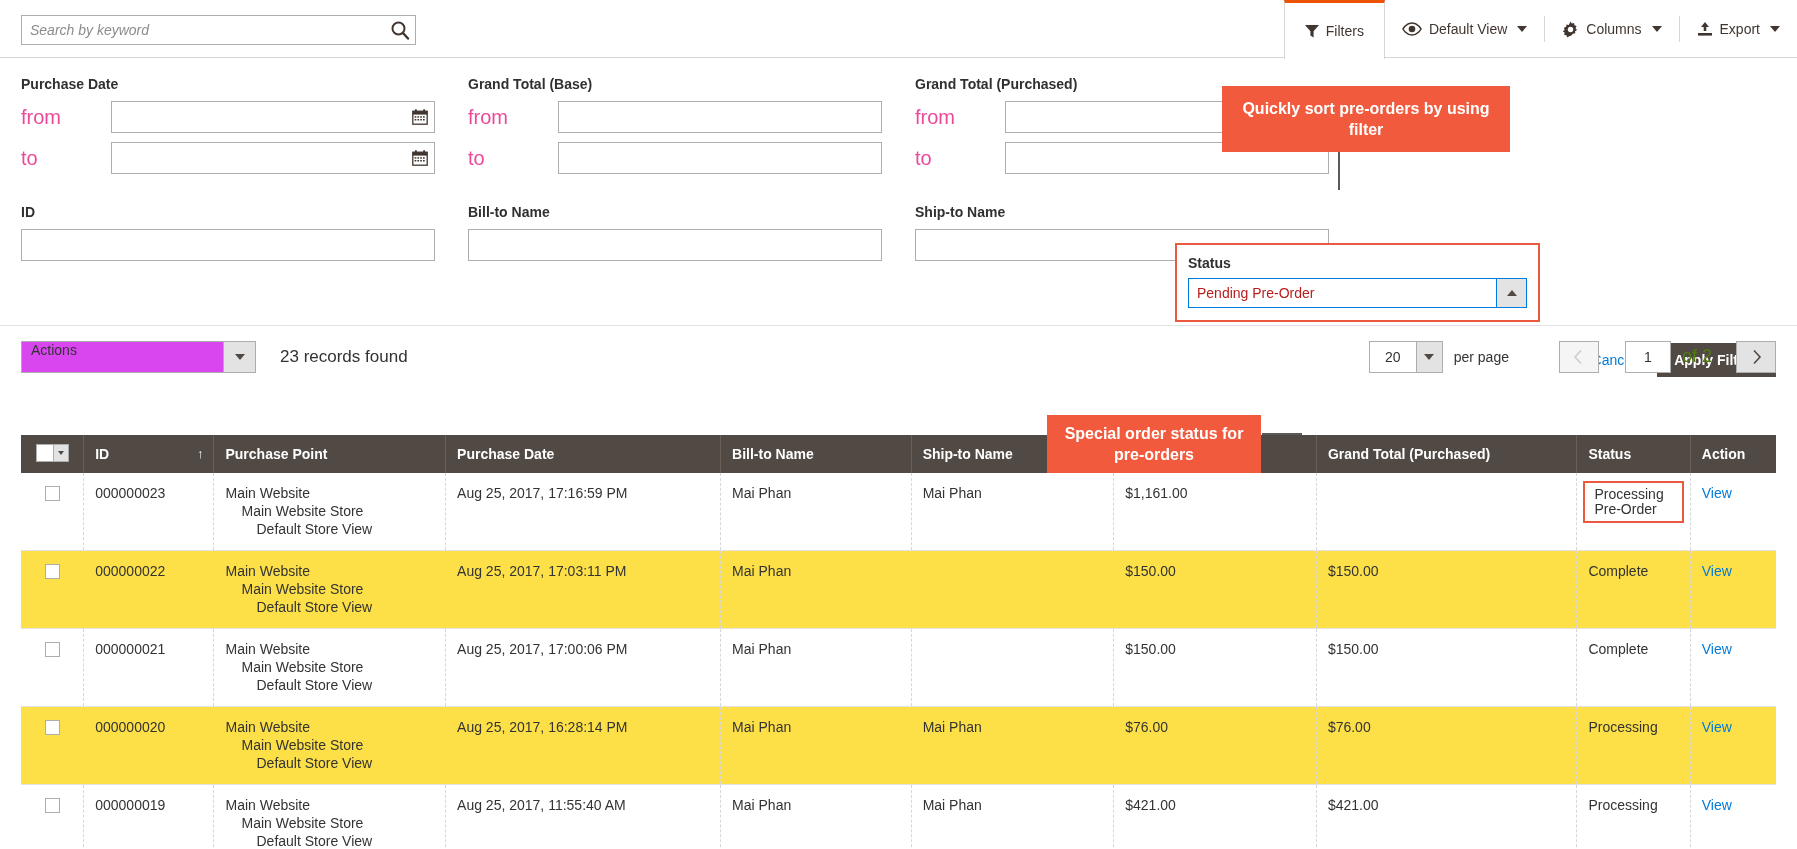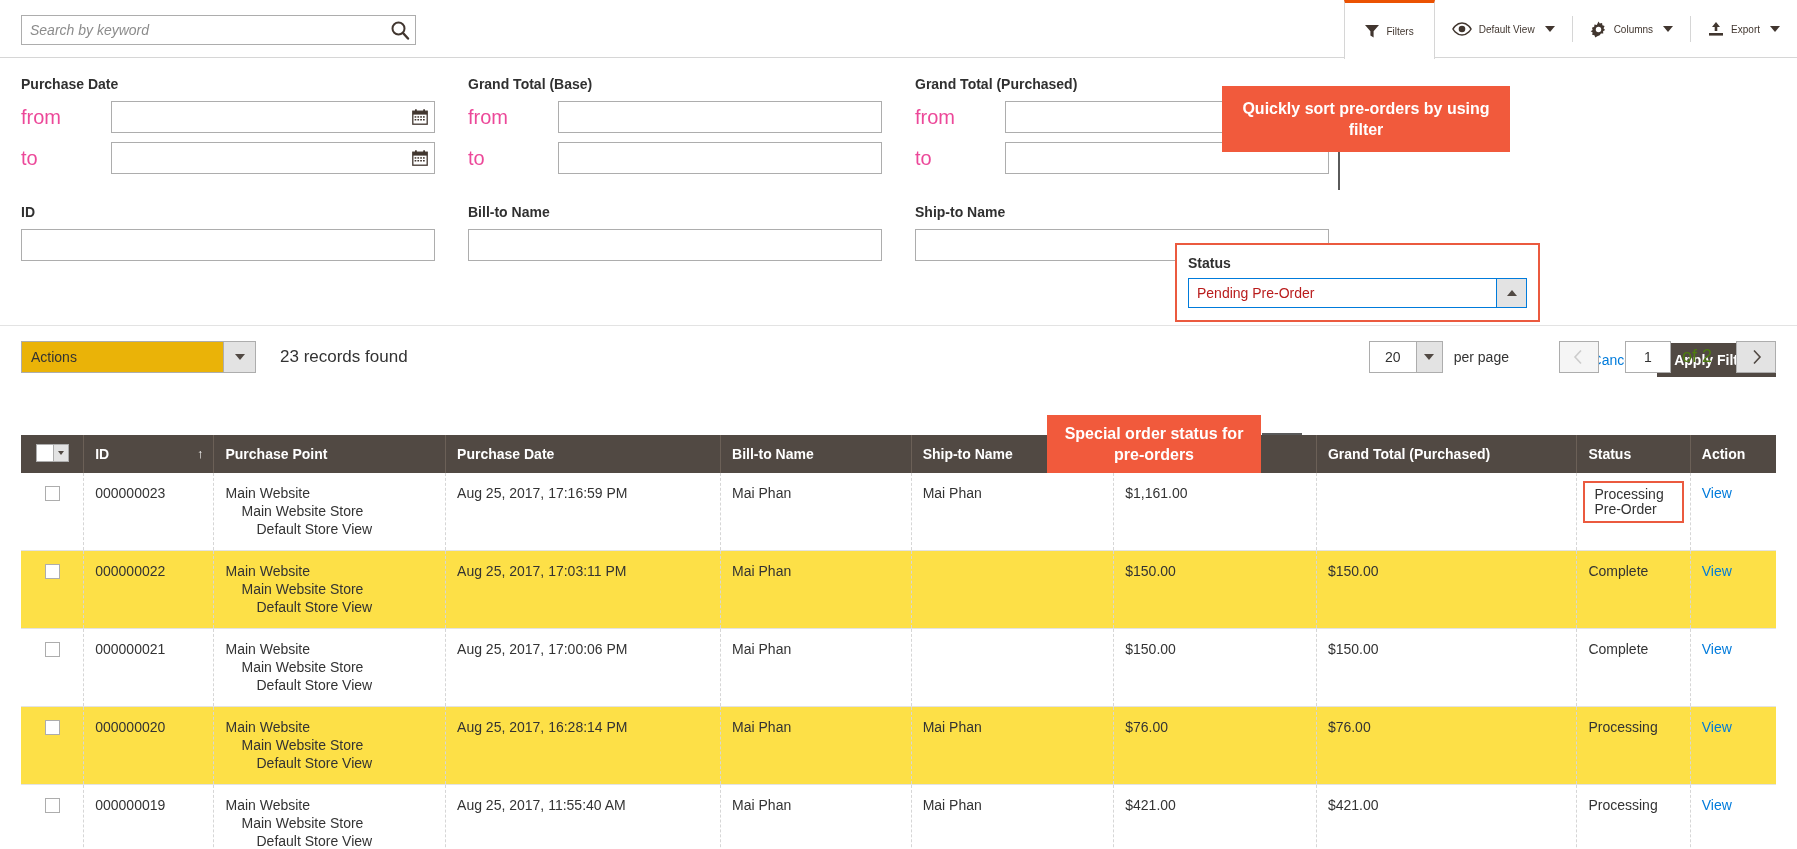--- a/index.html
+++ b/index.html
@@ -57,21 +57,21 @@
     top: 0px;
     height: 58px;
     display: flex;
     align-items: stretch;
   }
   .tb-item {
     display: flex;
     align-items: center;
     gap: 7px;
     padding: 0 17px;
-    font-size: 10px;
+    font-size: 14px;
     color: #41362f;
     cursor: pointer;
     position: relative;
   }
   .tb-filters {
     background: #fff;
     border-left: 1px solid #d6d6d6;
     border-right: 1px solid #d6d6d6;
     border-top: 3px solid #eb5202;
     margin-bottom: -1px;
@@ -216,22 +216,22 @@
     border-top: 1px solid #e3e3e3;
     height: 62px;
     display: flex;
     align-items: center;
     padding: 0 21px;
   }
   .actions-select {
     width: 235px;
     height: 32px;
     border: 1px solid #adadad;
-    background: #eab308;
-    display: flex; align-items: center;
+    background: #d946ef;
+    display: flex; align-items: flex-start;
   }
   .actions-select .val { flex:1; padding:0 9px; font-size:14px; color:#333; }
   .actions-select .arrowbox { width:32px;height:30px;background:#e3e3e3;border-left:1px solid #adadad;display:flex;align-items:center;justify-content:center;}
   .records-found {
     margin-left: 24px;
     font-size: 17px;
     color: #333;
   }
   .pager {
     margin-left: auto;

